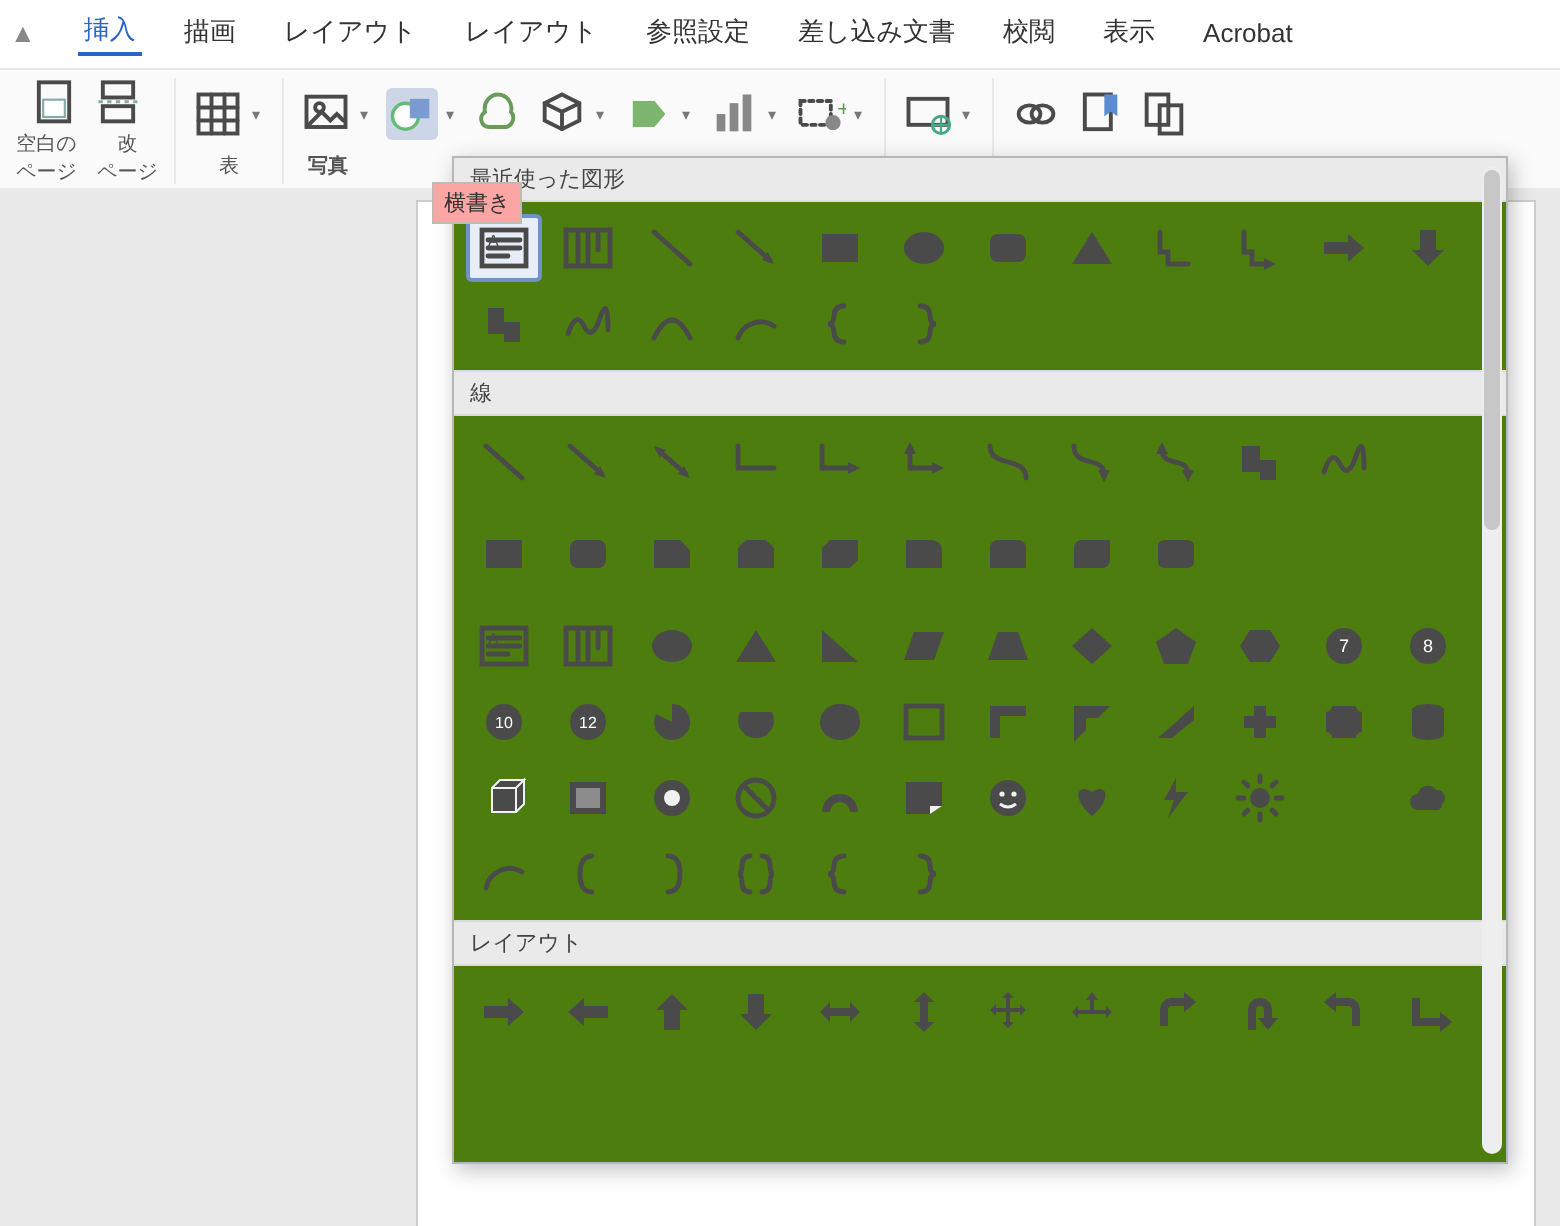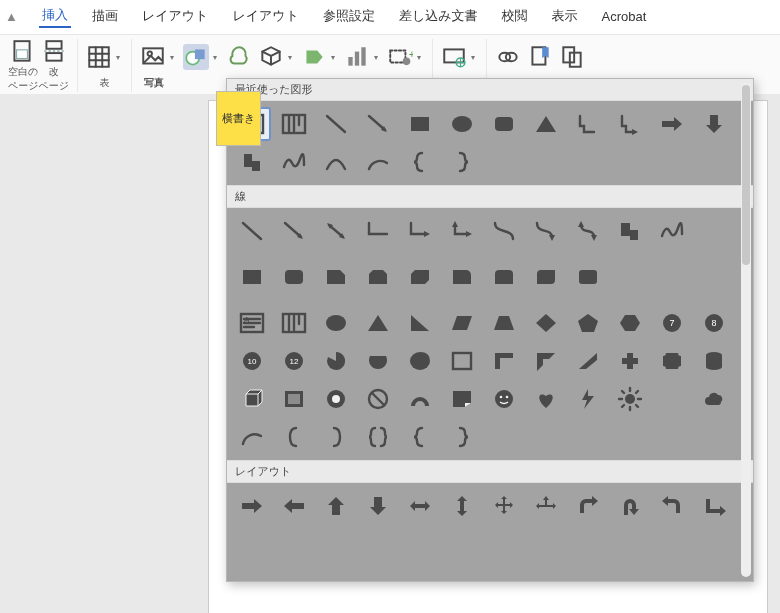--- a/index.html
+++ b/index.html
@@ -60,34 +60,34 @@
     position:absolute;
     left: 208px; top: 6px;
     width: 560px; height: 540px;
     background:#fff;
     border:1px solid #ccc;
   }
 
   .tooltip {
     position:absolute;
     left: 216px; top: 91px;
-    background:#fde047;
+    background:#fca5a5;
     border:1px solid #bdbcaf;
-    padding:19px 5px;
+    padding:2px 5px;
     font-size:11px;
     color:#333;
     z-index:5;
   }
 
   .shapes-panel {
     position:absolute;
     left: 226px; top: 78px;
     width: 528px;
     height: 504px;
-    background:#a3a3a3;
+    background:#4d7c0f;
     border:1px solid #b7b7b7;
     box-shadow: 2px 3px 10px rgba(0,0,0,.25);
     z-index:4;
     display:flex;
     flex-direction:column;
   }
   .shapes-scroll { flex:1; overflow:hidden; }
   .shapes-panel .sect-title {
     background:#eaeaea;
     border-top:1px solid #dcdcdc;
@@ -152,21 +152,21 @@
           </svg>
       </div>
       <div class="ricon">
         <svg viewBox="0 0 24 24">
             <rect x="5" y="2" width="14" height="7" class="strokeshape thin"></rect>
             <rect x="5" y="13" width="14" height="7" class="strokeshape thin"></rect>
             <line x1="3" y1="11" x2="21" y2="11" stroke="#8aa" stroke-width="1.4" stroke-dasharray="2 2"></line>
           </svg>
       </div>
     </div>
-    <div class="label" style="display:flex; align-items:center;">
+    <div class="label" style="display:flex; gap:10px;align-items:center;">
       <span style="white-space:pre; text-align:center;">空白の
 ページ</span>
       <span style="white-space:pre; text-align:center;">改
 ページ</span>
     </div>
   </div>
 
   <div class="rgroup">
     <div class="icons">
       <div class="ricon">

